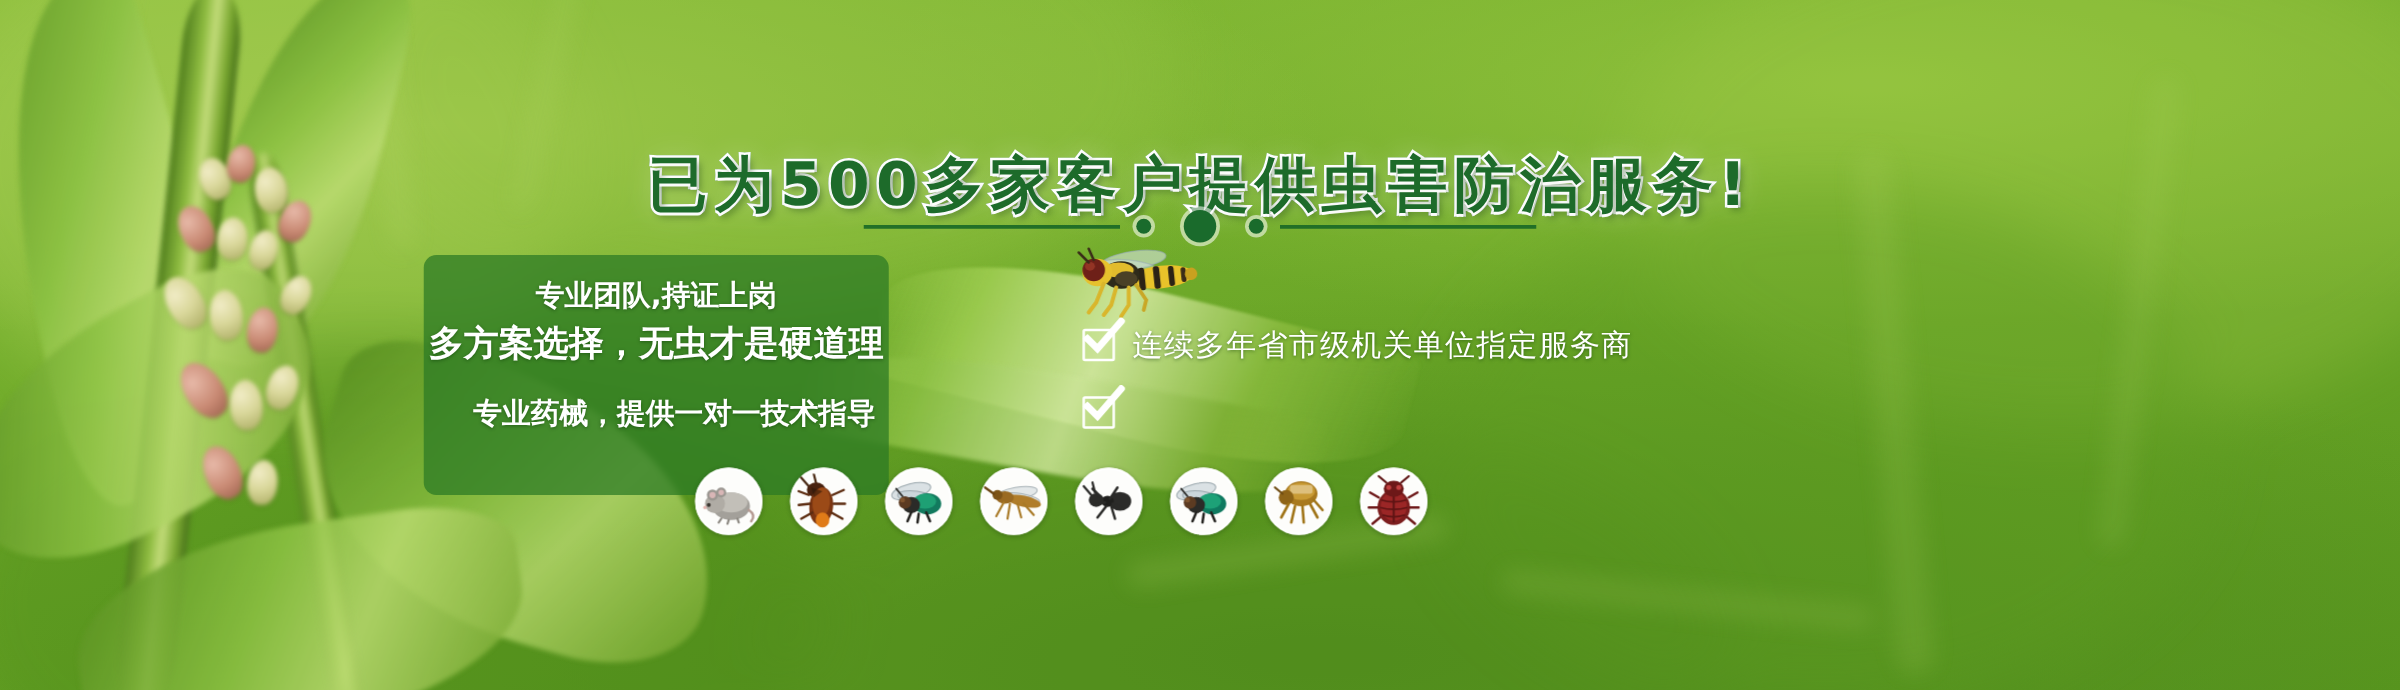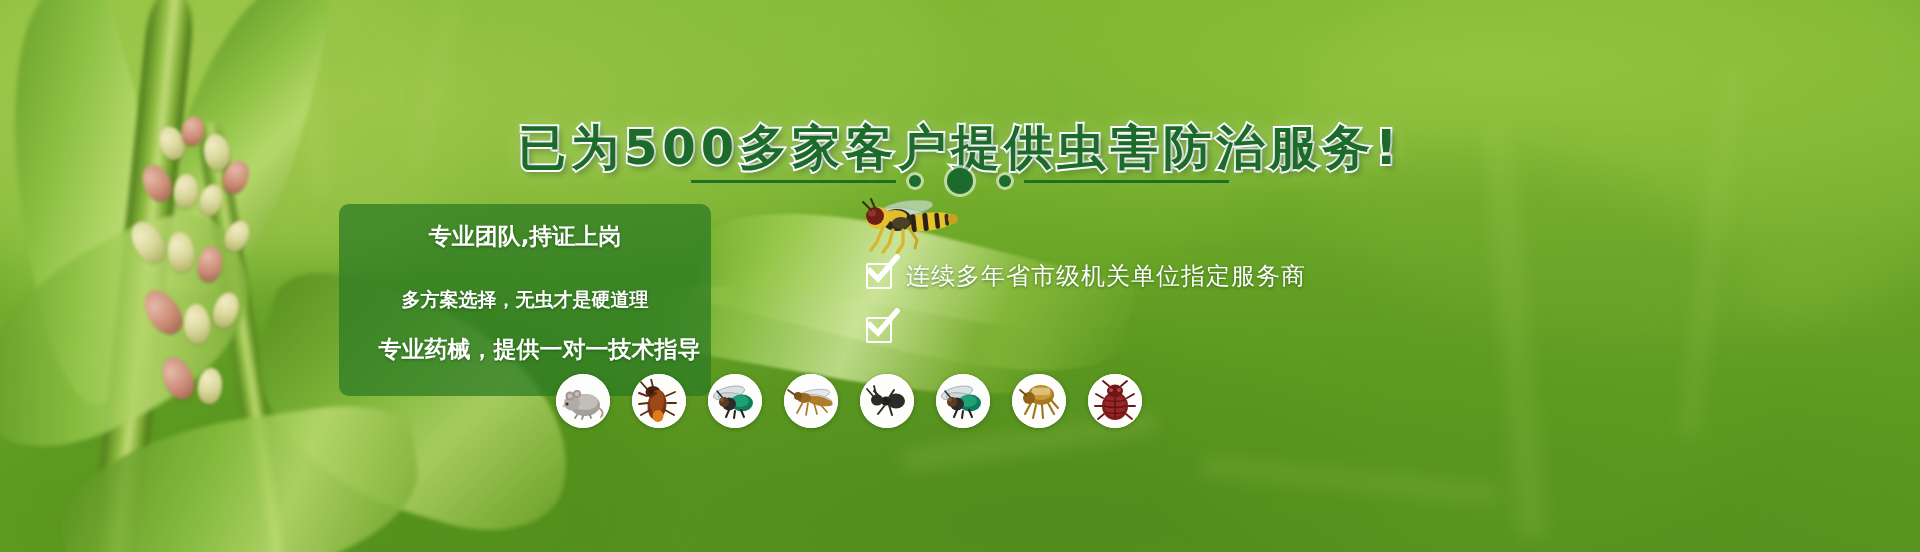--- a/index.html
+++ b/index.html
@@ -98,21 +98,21 @@
     border-radius:10px 10px 10px 10px;
     backdrop-filter:blur(2px);
   }
   .panel .line {
     color:#fff; font-weight:700; text-align:center;
     font-family:"DejaVu Sans","Liberation Sans",sans-serif;
     text-shadow:0 1px 3px rgba(0,40,0,.45);
     white-space:nowrap;
   }
   .panel .l1 { font-size:23px; letter-spacing:0px; margin-top:17px; }
-  .panel .l2 { font-size:19px; letter-spacing:0px; margin-top:35px; }
+  .panel .l2 { font-size:28px; letter-spacing:0px; margin-top:4px; }
   .panel .l3 { font-size:23px; letter-spacing:0px; margin-top:21px;padding-left:29px; }
 
   
   .hoverfly { position:absolute; left:845px; top:196px; width:120px; height:62px; }
 
   
   .blade {
     position:absolute; left:700px; top:232px; width:430px; height:120px;
     background:linear-gradient(100deg, rgba(160,205,95,0) 0%, #9ccb4f 18%, #d4e9a2 42%, #87b93c 70%, rgba(120,170,50,0) 100%);
     border-radius:50% 6% 50% 6%;

